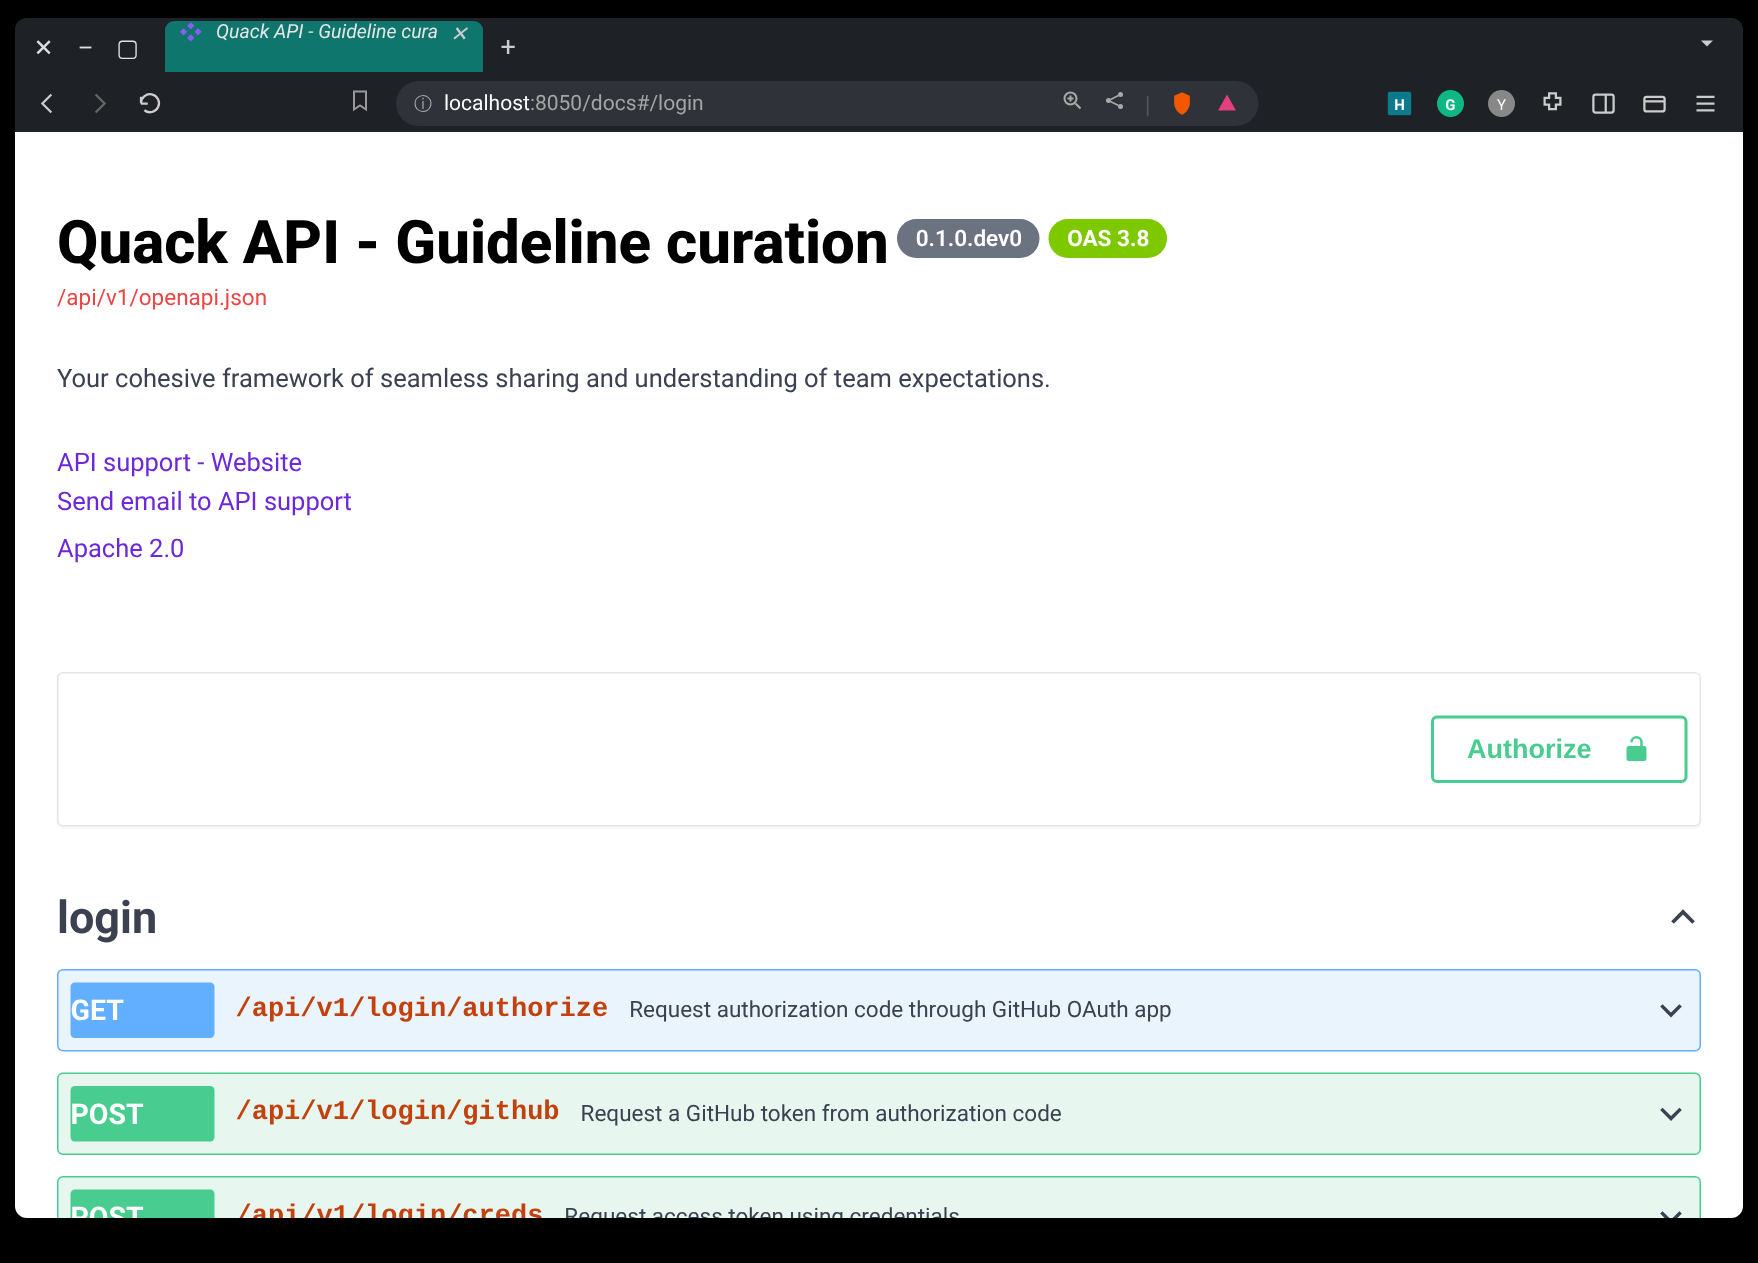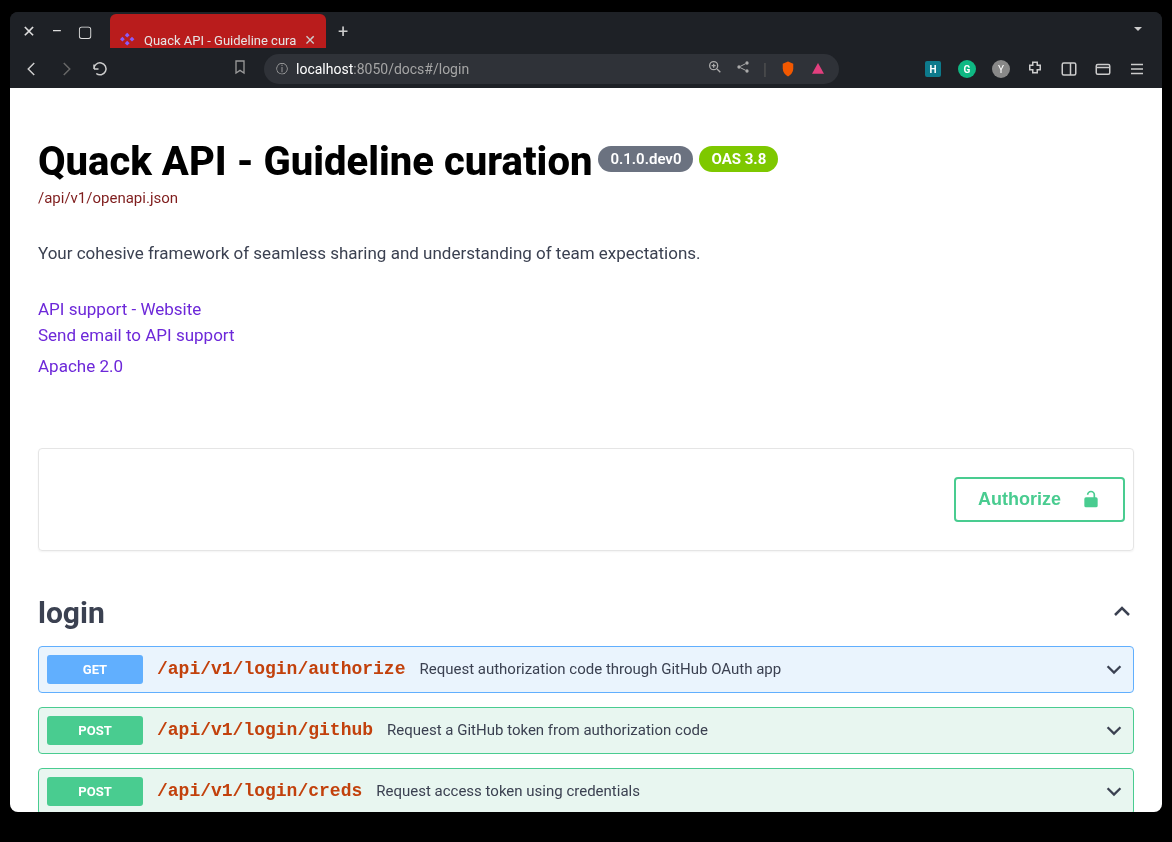--- a/index.html
+++ b/index.html
@@ -44,27 +44,28 @@
       cursor: pointer;
     }
     .tabs-row {
       display: flex;
       align-items: center;
       margin-left: 14px;
       flex: 1;
     }
     .tab {
       display: flex;
-      align-items: flex-end;
-      background: #b91c1c;
+      align-items: flex-start;
+      background: #0f766e;
       height: 34px;
       padding: 0 10px;
       border-radius: 6px 6px 0 0;
       gap: 8px;
       max-width: 230px;
+      font-style: italic;
     }
     .tab-icon { width: 16px; height: 16px; }
     .tab-title {
       color: #e5e5e5;
       font-size: 13px;
       white-space: nowrap;
       overflow: hidden;
       text-overflow: ellipsis;
       max-width: 160px;
     }
@@ -168,21 +169,21 @@
     .oas-badge {
       background: #7ec800;
       color: #fff;
       padding: 4px 12px;
       border-radius: 14px;
       font-size: 15px;
       font-weight: 700;
       margin-top: 8px;
     }
     .openapi-link {
-      color: #7f1d1d;
+      color: #ef4444;
       font-size: 15px;
       margin-top: 4px;
       display: block;
       cursor: pointer;
     }
     .api-description {
       color: #3b4151;
       font-size: 17px;
       margin-top: 36px;
     }
@@ -254,24 +255,24 @@
       background: #eaf4fd;
       border: 1px solid #61affe;
     }
     .endpoint.post {
       background: #e8f6f0;
       border: 1px solid #49cc90;
     }
     .method {
       color: #fff;
       font-weight: 700;
-      font-size: 13px;
+      font-size: 19px;
       padding: 7px 0;
       width: 96px;
-      text-align: center;
+      text-align: left;
       border-radius: 3px;
     }
     .method.get { background: #61affe; }
     .method.post { background: #49cc90; }
     .endpoint-path {
       font-family: "Courier New", monospace;
       font-weight: 700;
       font-size: 18px;
       color: #c2410c;
     }

